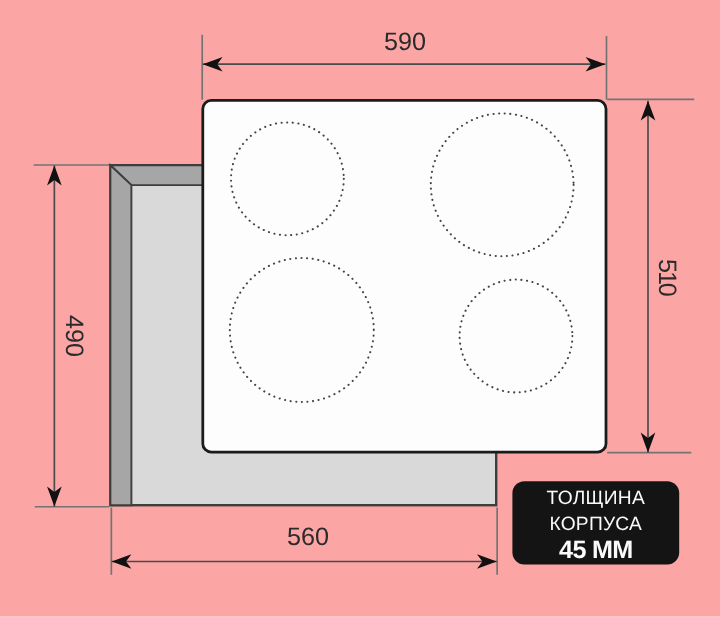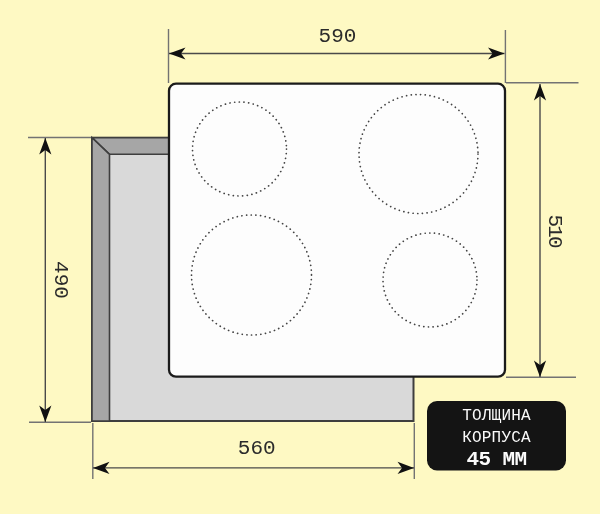--- a/index.html
+++ b/index.html
@@ -1,16 +1,16 @@
 <!DOCTYPE html>
 <html><head>
 <meta charset="utf-8">
 <style>
   html,body{margin:0;padding:0;background:#ffffff;}
-  .page{position:relative;width:600px;height:514px;background:#fef9c3;font-family:Liberation Mono, monospace;}
+  .page{position:relative;width:600px;height:514px;background:#fca5a5;font-family:Liberation Sans, sans-serif;}
   svg{display:block}
 </style>
 </head>
 <body>
 <div class="page">
 <svg width="600" height="514" viewBox="0 0 600 514">
   <defs>
     <path id="ah" d="M0,0 L-16.5,-6.1 L-12,0 L-16.5,6.1 Z" fill="#111111"></path>
   </defs>
 

